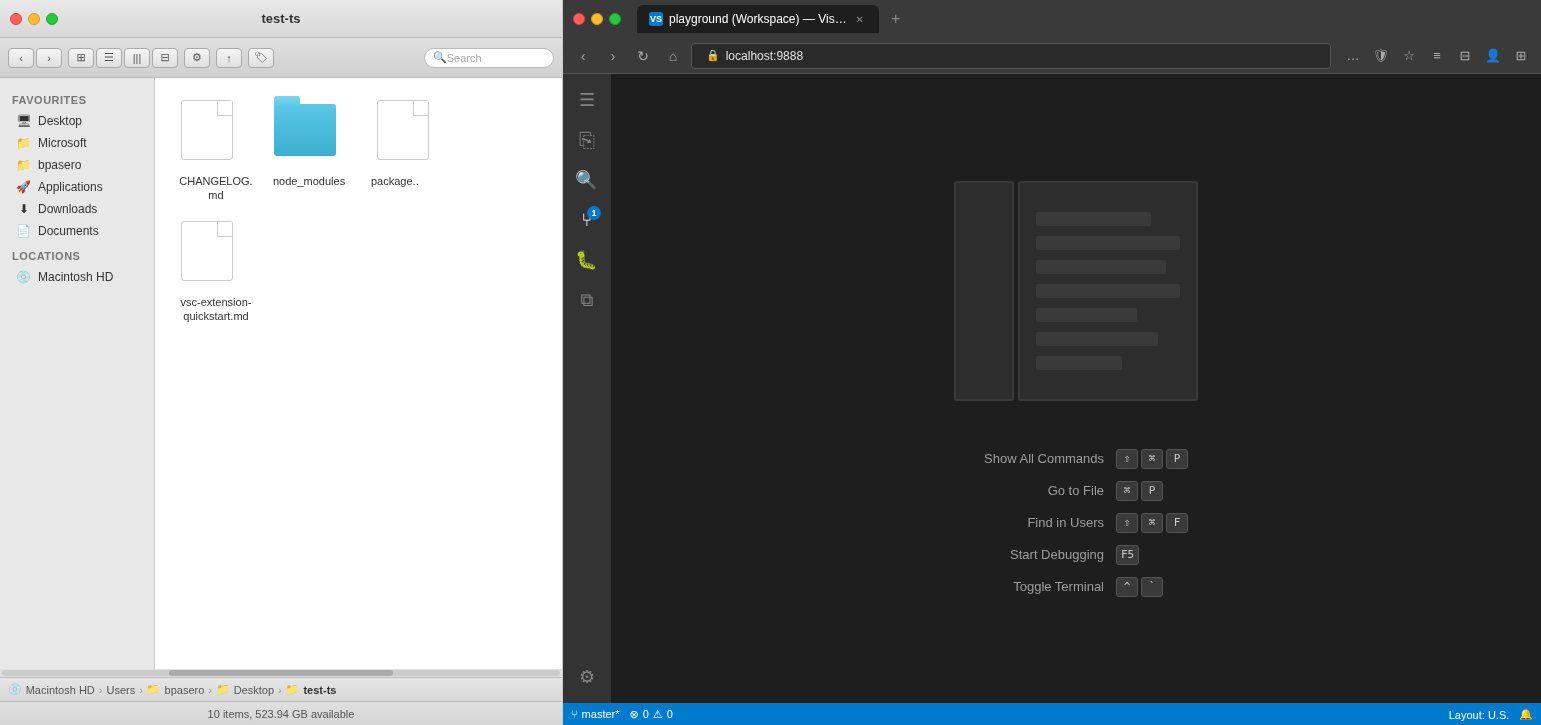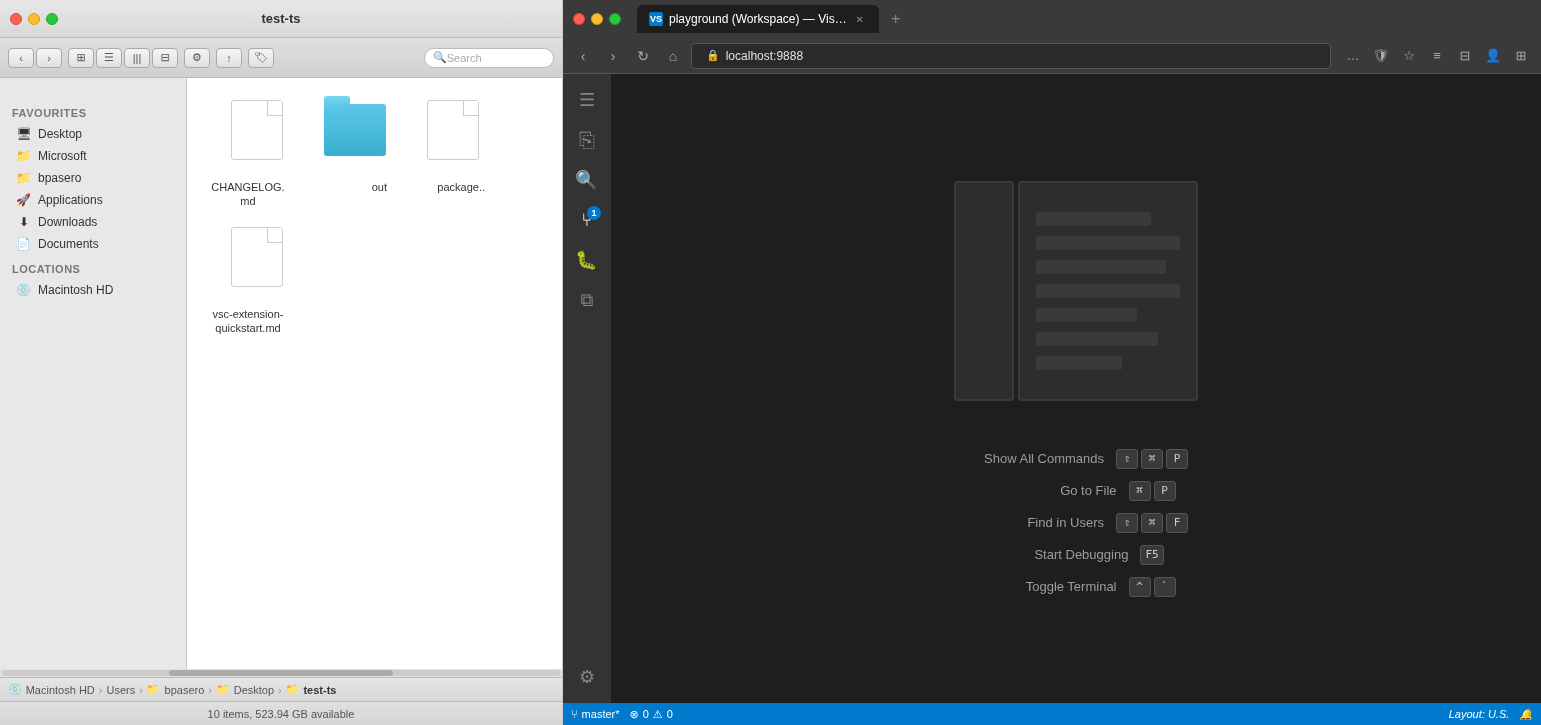--- a/index.html
+++ b/index.html
@@ -107,24 +107,24 @@
     }
 
     .finder-body {
       display: flex;
       flex: 1;
       overflow: hidden;
     }
 
     
     .finder-sidebar {
-      width: 187px;
+      width: 155px;
       background: #e8e8e8;
       border-right: 1px solid #ccc;
-      padding: 21px 0;
+      padding: 8px 0;
       flex-shrink: 0;
       overflow-y: auto;
     }
 
     .sidebar-section-header {
       font-size: 11px;
       font-weight: 700;
       color: #777;
       padding: 8px 12px 4px 12px;
       text-transform: uppercase;
@@ -170,22 +170,22 @@
       flex-wrap: wrap;
       align-content: flex-start;
       gap: 8px;
       overflow: hidden;
     }
 
     .file-item {
       width: 90px;
       display: flex;
       flex-direction: column;
-      align-items: flex-end;
-      gap: 18px;
+      align-items: flex-start;
+      gap: 12px;
       cursor: pointer;
       padding: 4px;
       border-radius: 4px;
     }
 
     .file-icon {
       width: 64px;
       height: 64px;
       display: flex;
       align-items: center;
@@ -544,21 +544,21 @@
     .logo-line {
       height: 14px;
       background: #3a3a3a;
       border-radius: 2px;
     }
 
     .welcome-shortcuts {
       display: flex;
       flex-direction: column;
       gap: 12px;
-      align-items: center;
+      align-items: flex-start;
     }
 
     .shortcut-row {
       display: flex;
       align-items: center;
       gap: 12px;
       font-size: 13px;
       color: #9d9d9d;
     }
 
@@ -602,23 +602,22 @@
 
     .statusbar-left {
       display: flex;
       align-items: center;
       gap: 10px;
     }
 
     .statusbar-right {
       margin-left: auto;
       display: flex;
-      align-items: center;
+      align-items: flex-end;
       gap: 10px;
-      font-style: italic;
     }
 
     .status-item {
       display: flex;
       align-items: center;
       gap: 4px;
       font-size: 11px;
     }
   </style>
 </head>
@@ -696,27 +695,27 @@
     <div class="finder-content">
       <div class="finder-files">
 
         <div class="file-item">
           <div class="file-icon">
             <div class="file-icon-doc"></div>
           </div>
           <span class="file-label">CHANGELOG.md</span>
         </div>
 
-
         <div class="file-item">
           <div class="file-icon">
             <div class="folder-icon-cyan"></div>
           </div>
-          <span class="file-label">out</span>
+          <span class="file-label">node_modules</span>
         </div>
+
 
         <div class="file-item">
           <div class="file-icon">
             <div class="file-icon-doc"></div>
           </div>
           <span class="file-label">package..</span>
         </div>
 
         <div class="file-item">
           <div class="file-icon">

